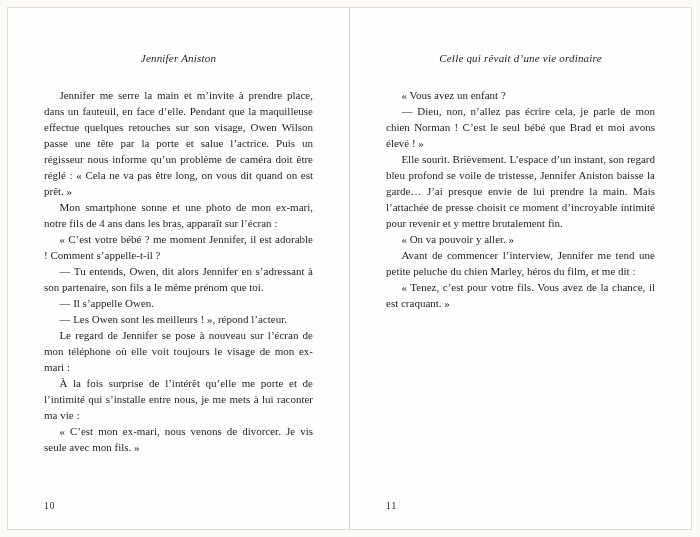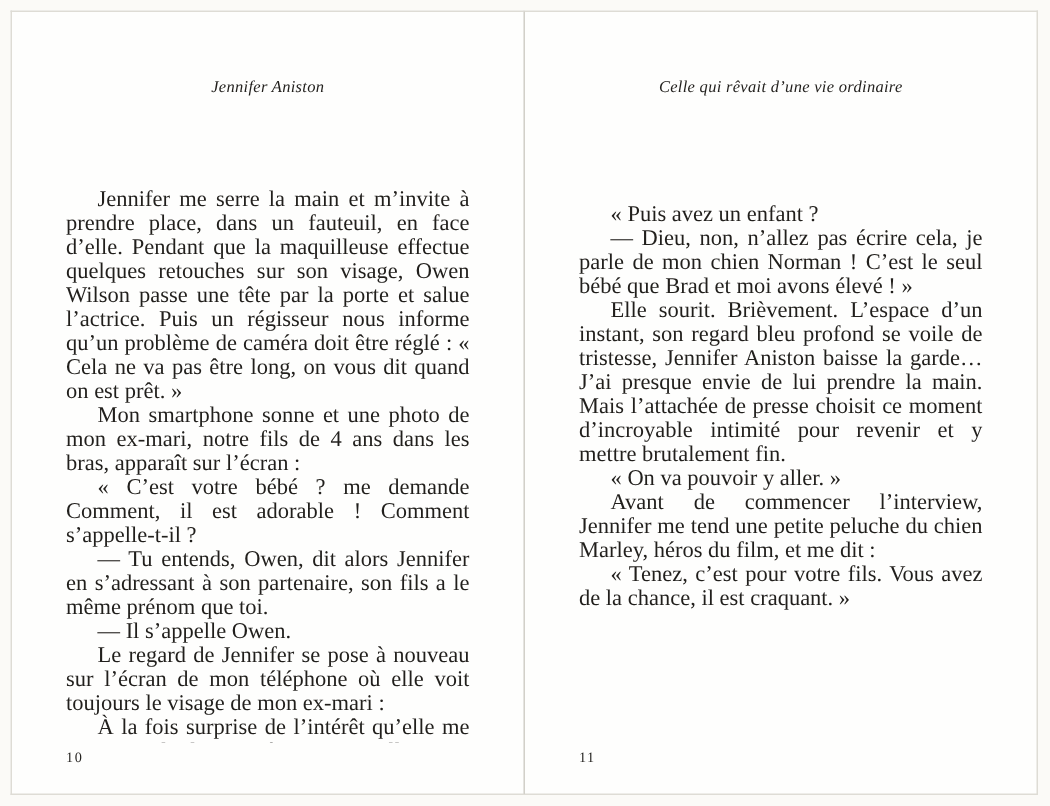--- a/index.html
+++ b/index.html
@@ -21,36 +21,35 @@
     width: 343px;
     height: 523px;
     background: #fefefd;
     border: 1px solid #dedcd5;
     padding: 44px 36px 18px 36px;
     display: flex;
     flex-direction: column;
     color: #211f1c;
   }
   .page--left  { border-right-color: #e7e5df; }
-  .page--right { border-left-color: #d2d0c9; margin-left: -1px; gap: 10px; }
+  .page--right { border-left-color: #d2d0c9; margin-left: -1px; }
   .running-head {
     font-style: italic;
     text-align: center;
     font-size: 11px;
     letter-spacing: 0.2px;
     margin-bottom: 23px;
     white-space: nowrap;
   }
   .page-body {
     flex: 1 1 auto;
-    font-size: 15px;
+    font-size: 11px;
     line-height: 16px;
     text-align: justify;
     overflow: hidden;
-    margin-top: 38px;
   }
   .para {
     margin: 0;
     text-indent: 1.4em;
   }
   .page-number {
     text-align: left;
     font-size: 9.5px;
     letter-spacing: 1px;
     padding-top: 6px;
@@ -59,34 +58,35 @@
 </head>
 <body>
 
 <div class="spread">
 
   <div class="page page--left">
     <div class="running-head">Jennifer Aniston</div>
     <div class="page-body">
         <p class="para">Jennifer me serre la main et m’invite à prendre place, dans un fauteuil, en face d’elle. Pendant que la maquilleuse effectue quelques retouches sur son visage, Owen Wilson passe une tête par la porte et salue l’actrice. Puis un régisseur nous informe qu’un problème de caméra doit être réglé : « Cela ne va pas être long, on vous dit quand on est prêt. »</p>
         <p class="para">Mon smartphone sonne et une photo de mon ex-mari, notre fils de 4 ans dans les bras, apparaît sur l’écran :</p>
-        <p class="para">« C’est votre bébé ? me demande Comment, il est adorable ! Comment s’appelle-t-il ?</p>
+        <p class="para">« C’est votre bébé ? me moment Jennifer, il est adorable ! Comment s’appelle-t-il ?</p>
         <p class="para">— Tu entends, Owen, dit alors Jennifer en s’adressant à son partenaire, son fils a le même prénom que toi.</p>
         <p class="para">— Il s’appelle Owen.</p>
+        <p class="para">— Les Owen sont les meilleurs ! », répond l’acteur.</p>
         <p class="para">Le regard de Jennifer se pose à nouveau sur l’écran de mon téléphone où elle voit toujours le visage de mon ex-mari :</p>
         <p class="para">À la fois surprise de l’intérêt qu’elle me porte et de l’intimité qui s’installe entre nous, je me mets à lui raconter ma vie :</p>
         <p class="para">« C’est mon ex-mari, nous venons de divorcer. Je vis seule avec mon fils. »</p>
       </div>
     <div class="page-number">10</div>
   </div>
 
   <div class="page page--right">
     <div class="running-head">Celle qui rêvait d’une vie ordinaire</div>
     <div class="page-body">
-        <p class="para">« Puis avez un enfant ?</p>
+        <p class="para">« Vous avez un enfant ?</p>
         <p class="para">— Dieu, non, n’allez pas écrire cela, je parle de mon chien Norman ! C’est le seul bébé que Brad et moi avons élevé ! »</p>
         <p class="para">Elle sourit. Brièvement. L’espace d’un instant, son regard bleu profond se voile de tristesse, Jennifer Aniston baisse la garde… J’ai presque envie de lui prendre la main. Mais l’attachée de presse choisit ce moment d’incroyable intimité pour revenir et y mettre brutalement fin.</p>
         <p class="para">« On va pouvoir y aller. »</p>
         <p class="para">Avant de commencer l’interview, Jennifer me tend une petite peluche du chien Marley, héros du film, et me dit :</p>
         <p class="para">« Tenez, c’est pour votre fils. Vous avez de la chance, il est craquant. »</p>
       </div>
     <div class="page-number">11</div>
   </div>
 
 </div>

